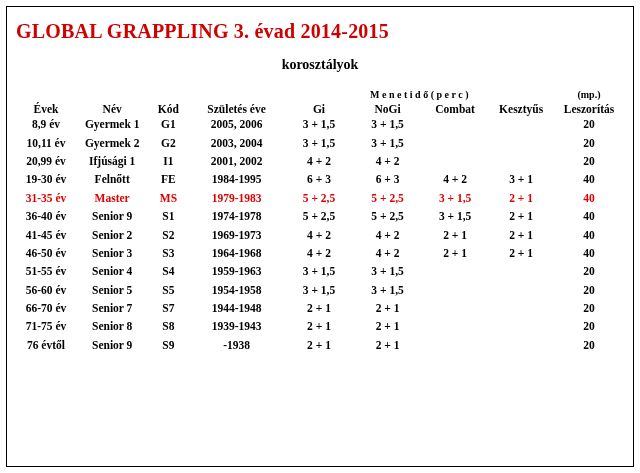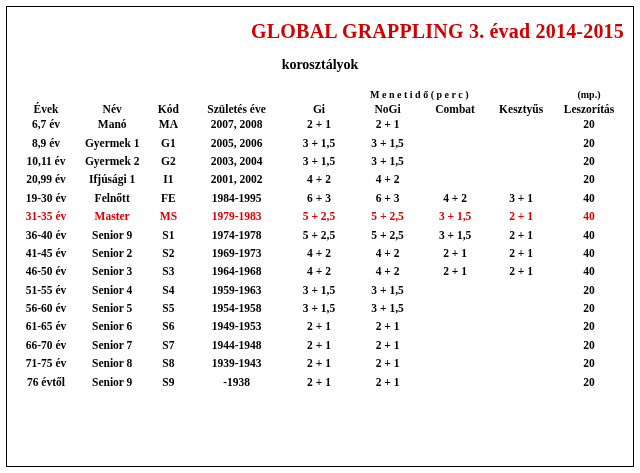--- a/index.html
+++ b/index.html
@@ -33,21 +33,21 @@
   .content {
     position: absolute;
     left: 0;
     top: 0;
     width: 640px;
     height: 473px;
     box-sizing: border-box;
     padding: 14px 16px 6px 16px;
   }
   .title {
-    text-align: right;
+    text-align: left;
     color: #d00000;
     font-weight: bold;
     font-size: 20px;
     letter-spacing: 0.2px;
     margin: 6px 0 0 0;
   }
   .subtitle {
     text-align: center;
     font-weight: bold;
     font-size: 14px;
@@ -130,31 +130,20 @@
           <th class="c-name">Név</th>
           <th class="c-code">Kód</th>
           <th class="c-birth">Születés éve</th>
           <th class="c-gi">Gi</th>
           <th class="c-nogi">NoGi</th>
           <th class="c-combat">Combat</th>
           <th class="c-gloves">Kesztyűs</th>
           <th class="c-press">Leszorítás</th>
         </tr>
 
-        <tr class="data">
-          <td class="c-years">6,7 év</td>
-          <td class="c-name">Manó</td>
-          <td class="c-code">MA</td>
-          <td class="c-birth">2007, 2008</td>
-          <td class="c-gi">2 + 1</td>
-          <td class="c-nogi">2 + 1</td>
-          <td class="c-combat"></td>
-          <td class="c-gloves"></td>
-          <td class="c-press">20</td>
-        </tr>
 
         <tr class="data">
           <td class="c-years">8,9 év</td>
           <td class="c-name">Gyermek 1</td>
           <td class="c-code">G1</td>
           <td class="c-birth">2005, 2006</td>
           <td class="c-gi">3 + 1,5</td>
           <td class="c-nogi">3 + 1,5</td>
           <td class="c-combat"></td>
           <td class="c-gloves"></td>
@@ -264,31 +253,20 @@
           <td class="c-name">Senior 5</td>
           <td class="c-code">S5</td>
           <td class="c-birth">1954-1958</td>
           <td class="c-gi">3 + 1,5</td>
           <td class="c-nogi">3 + 1,5</td>
           <td class="c-combat"></td>
           <td class="c-gloves"></td>
           <td class="c-press">20</td>
         </tr>
 
-        <tr class="data">
-          <td class="c-years">61-65 év</td>
-          <td class="c-name">Senior 6</td>
-          <td class="c-code">S6</td>
-          <td class="c-birth">1949-1953</td>
-          <td class="c-gi">2 + 1</td>
-          <td class="c-nogi">2 + 1</td>
-          <td class="c-combat"></td>
-          <td class="c-gloves"></td>
-          <td class="c-press">20</td>
-        </tr>
 
         <tr class="data">
           <td class="c-years">66-70 év</td>
           <td class="c-name">Senior 7</td>
           <td class="c-code">S7</td>
           <td class="c-birth">1944-1948</td>
           <td class="c-gi">2 + 1</td>
           <td class="c-nogi">2 + 1</td>
           <td class="c-combat"></td>
           <td class="c-gloves"></td>

